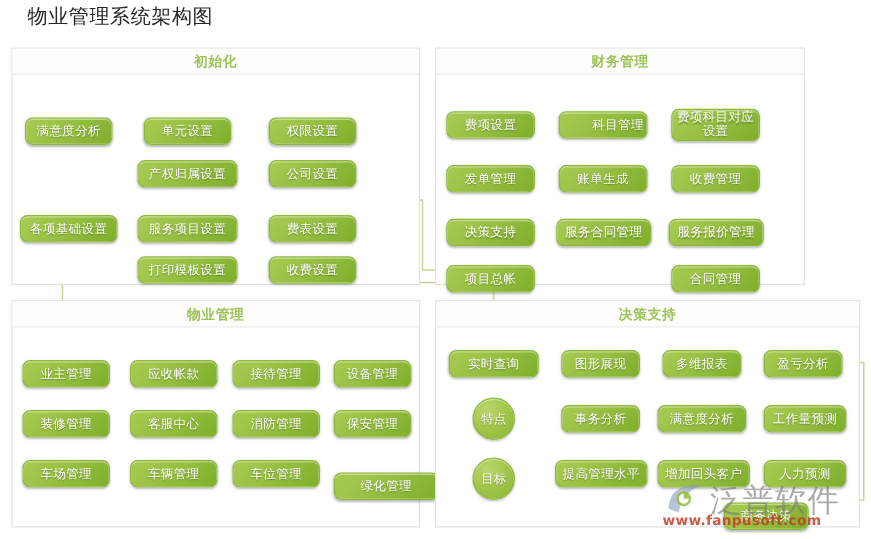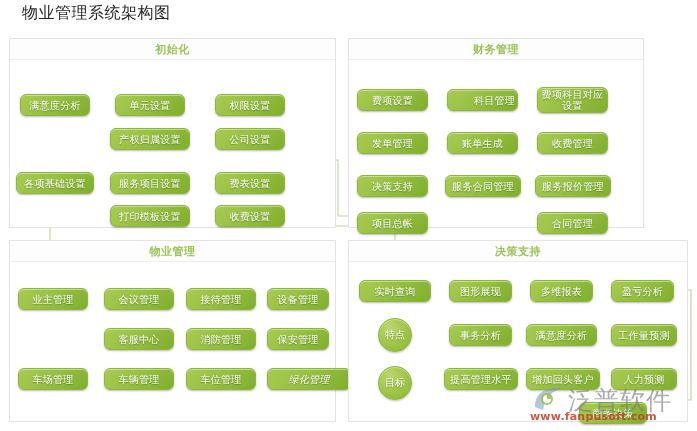--- a/index.html
+++ b/index.html
@@ -224,30 +224,31 @@
       <div class="node" style="left:188px;top:152px;width:71px;height:22px;">合同管理</div>
     </div>
   </div>
 
   <div class="panel" style="left:9px;top:240px;width:327px;height:182px;">
     <div class="panel-head">
       <span class="panel-title">物业管理</span>
     </div>
     <div class="panel-body">
       <div class="node" style="left:8px;top:26px;width:70px;height:22px;">业主管理</div>
-      <div class="node" style="left:94px;top:26px;width:70px;height:22px;">会议管理</div>
+      <div class="node" style="left:94px;top:26px;width:70px;height:22px;">应收帐款</div>
       <div class="node" style="left:176px;top:26px;width:70px;height:22px;">接待管理</div>
       <div class="node" style="left:257px;top:26px;width:62px;height:22px;">设备管理</div>
+      <div class="node" style="left:8px;top:66px;width:70px;height:22px;">装修管理</div>
       <div class="node" style="left:94px;top:66px;width:70px;height:22px;">客服中心</div>
       <div class="node" style="left:176px;top:66px;width:70px;height:22px;">消防管理</div>
       <div class="node" style="left:257px;top:66px;width:62px;height:22px;">保安管理</div>
       <div class="node" style="left:8px;top:106px;width:70px;height:22px;">车场管理</div>
       <div class="node" style="left:94px;top:106px;width:70px;height:22px;">车辆管理</div>
       <div class="node" style="left:176px;top:106px;width:70px;height:22px;">车位管理</div>
-      <div class="node" style="left:257px;top:106px;width:84px;height:22px;font-style:italic;">绿化管理</div>
+      <div class="node" style="left:257px;top:116px;width:84px;height:22px;">绿化管理</div>
     </div>
   </div>
 
   <div class="panel" style="left:348px;top:240px;width:340px;height:182px;">
     <div class="panel-head">
       <span class="panel-title">决策支持</span>
     </div>
     <div class="panel-body">
       <div class="node" style="left:10px;top:18px;width:72px;height:22px;">实时查询</div>
       <div class="node" style="left:100px;top:18px;width:63px;height:22px;">图形展现</div>

